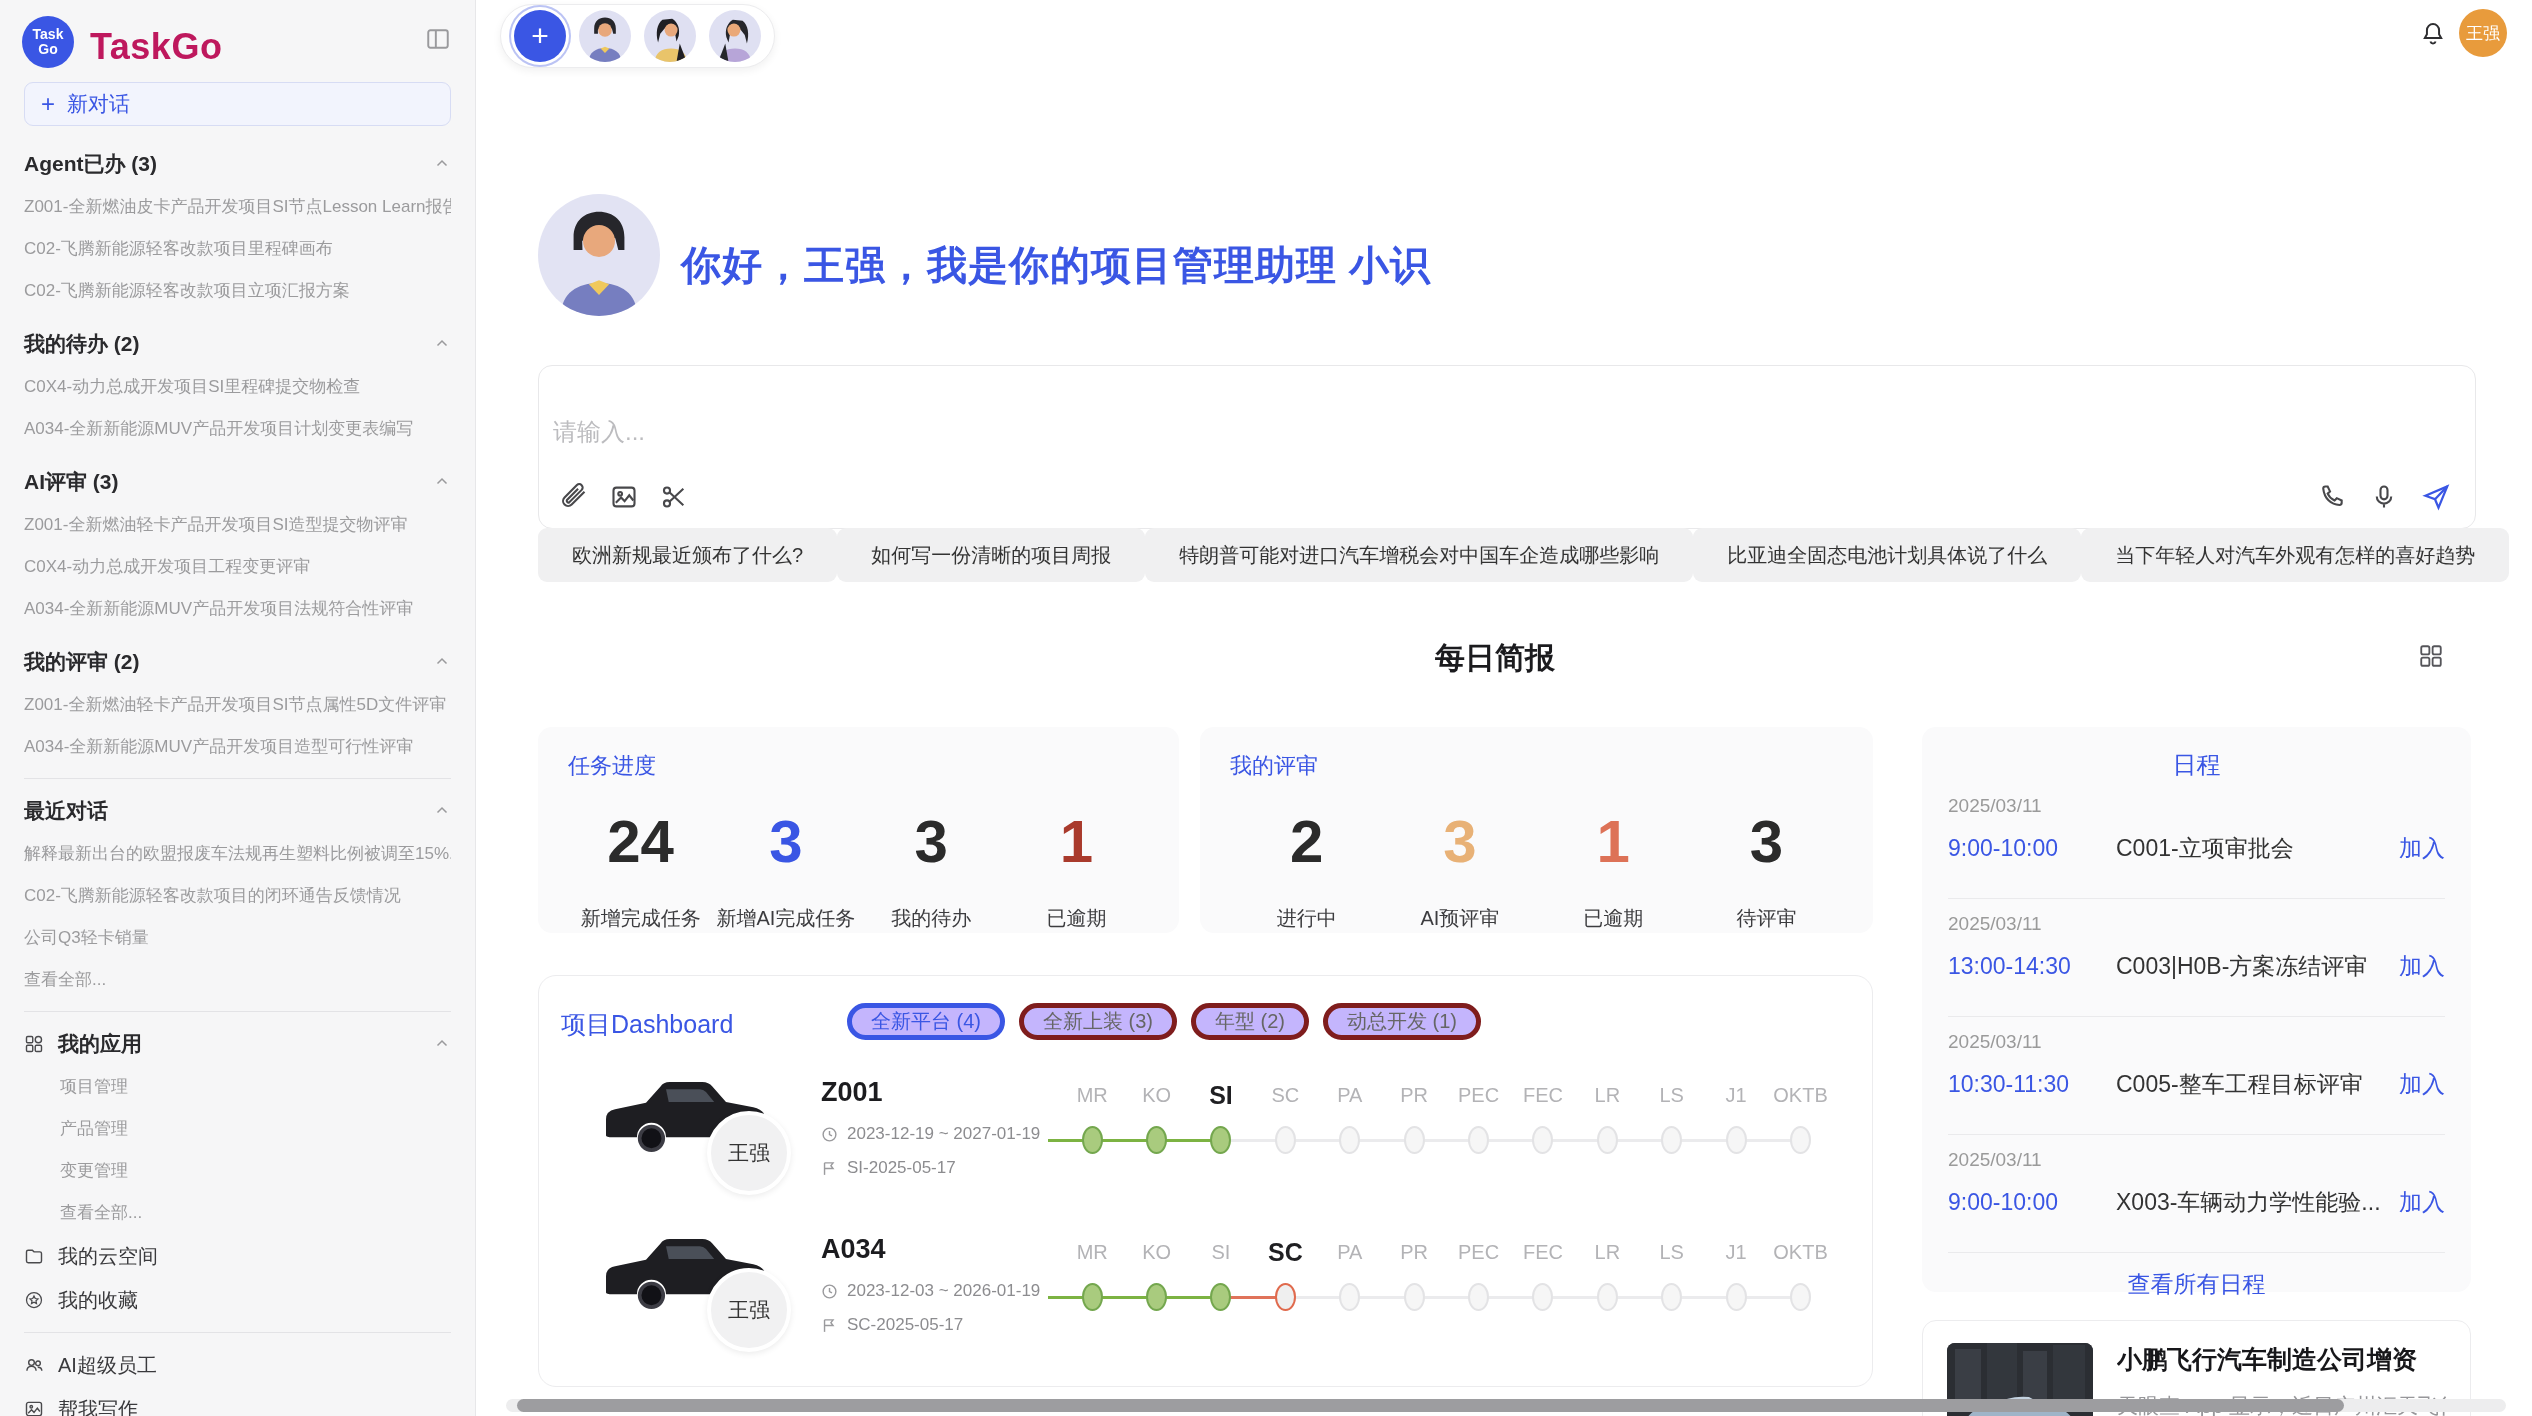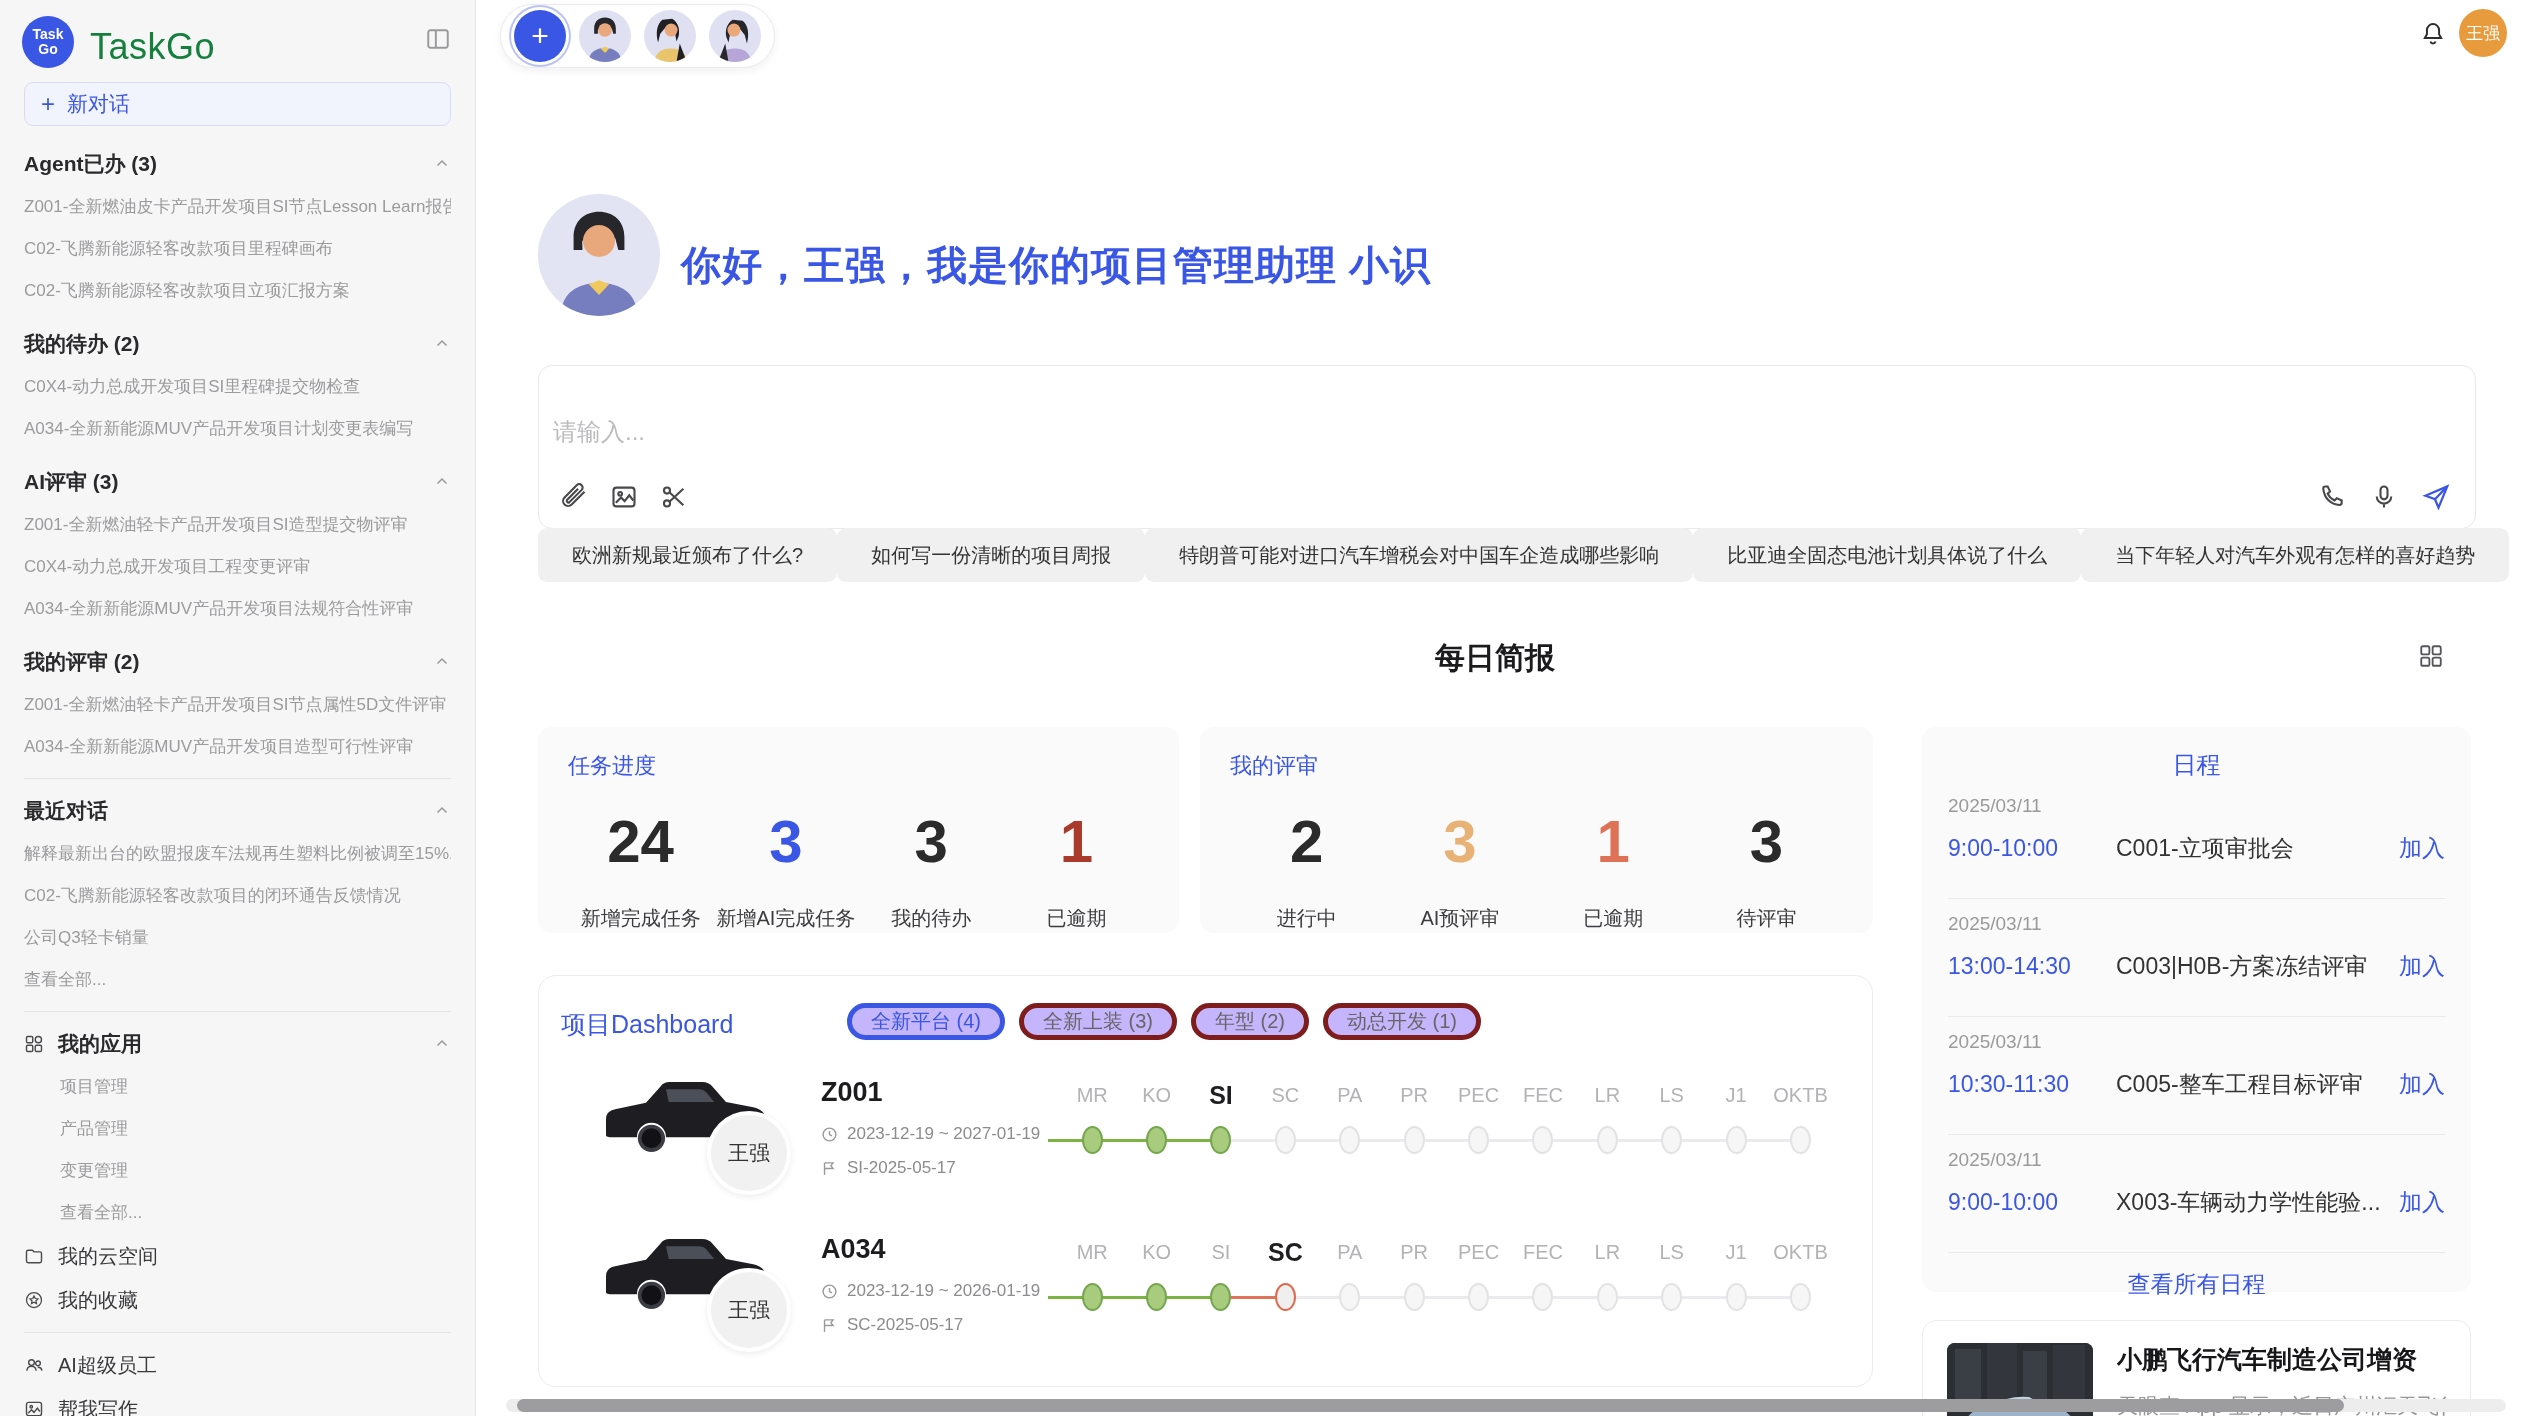--- a/index.html
+++ b/index.html
@@ -8,21 +8,21 @@
 }
 *{margin:0;padding:0;box-sizing:border-box;}
 html,body{width:2532px;height:1416px;overflow:hidden;}
 body{font-family:"Liberation Sans","DejaVu Sans",sans-serif;background:#fff;color:#222;}
 .page{display:flex;width:2532px;height:1416px;}
 
 
 .sidebar{width:476px;height:1416px;background:var(--side-bg);border-right:1px solid #e7e7e9;flex:none;padding:10px 0 0;overflow:hidden;position:relative;}
 .side-head{display:flex;align-items:flex-end;padding:0 22px;height:58px;position:relative;}
 .logo-circle{width:52px;height:52px;border-radius:50%;background:var(--accent);color:#fff;display:flex;flex-direction:column;align-items:center;justify-content:center;font-size:14px;line-height:15px;font-weight:700;flex:none;}
-.app-title{font-size:36px;font-weight:400;color:#15803d;margin-left:16px;letter-spacing:.5px;}
+.app-title{font-size:36px;font-weight:700;color:#be185d;margin-left:16px;letter-spacing:.5px;}
 .collapse-btn{position:absolute;right:22px;top:14px;width:30px;height:30px;display:flex;align-items:center;justify-content:center;cursor:pointer;}
 .new-chat{margin:14px 24px 0;height:44px;border:1px solid #d7dcf4;background:#f2f4fd;border-radius:9px;display:flex;align-items:center;padding:0 16px;color:var(--accent);font-size:21px;cursor:pointer;}
 .new-chat .plus{font-size:24px;margin-right:12px;font-weight:400;}
 .side-scroll{padding:6px 24px 0;}
 .side-section{margin-top:10px;}
 .sec-head{display:flex;align-items:center;justify-content:space-between;height:44px;cursor:pointer;}
 .sec-label{font-size:21px;color:#2a2a2d;font-weight:600;}
 .side-item{list-style:none;height:42px;line-height:42px;font-size:17px;color:#9b9b9d;white-space:nowrap;overflow:hidden;cursor:pointer;}
 .side-divider{height:1px;background:#e3e3e6;margin:10px 0;}
 .icon-row{display:flex;align-items:center;height:44px;cursor:pointer;}
@@ -532,21 +532,21 @@
     </div>
     <div class="owner-avatar">
               <span>王强</span>
             </div>
     <div class="proj-name">A034</div>
     <div class="proj-meta m1">
       <svg width="17" height="17" viewBox="0 0 24 24" fill="none" stroke="#9a9a9d" stroke-width="2">
                 <circle cx="12" cy="12" r="9"></circle>
                 <polyline points="12 7 12 12 15.5 14"></polyline>
               </svg>
-      <span class="date-text">2023-12-19 ~ 2026-01-19</span>
+      <span class="date-text">2023-12-03 ~ 2026-01-19</span>
     </div>
     <div class="proj-meta m2">
       <svg width="17" height="17" viewBox="0 0 24 24" fill="none" stroke="#9a9a9d" stroke-width="2">
                 <path d="M5 21V4"></path>
                 <path d="M5 4h12l-3 4 3 4H5"></path>
               </svg>
       <span class="flag-text">SC-2025-05-17</span>
     </div>
     <div class="ms-row">
               <div class="lead"></div>

